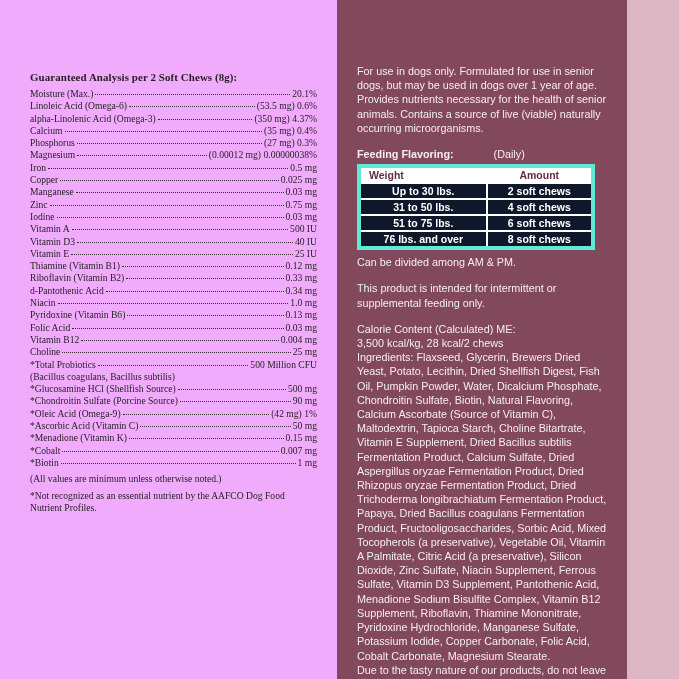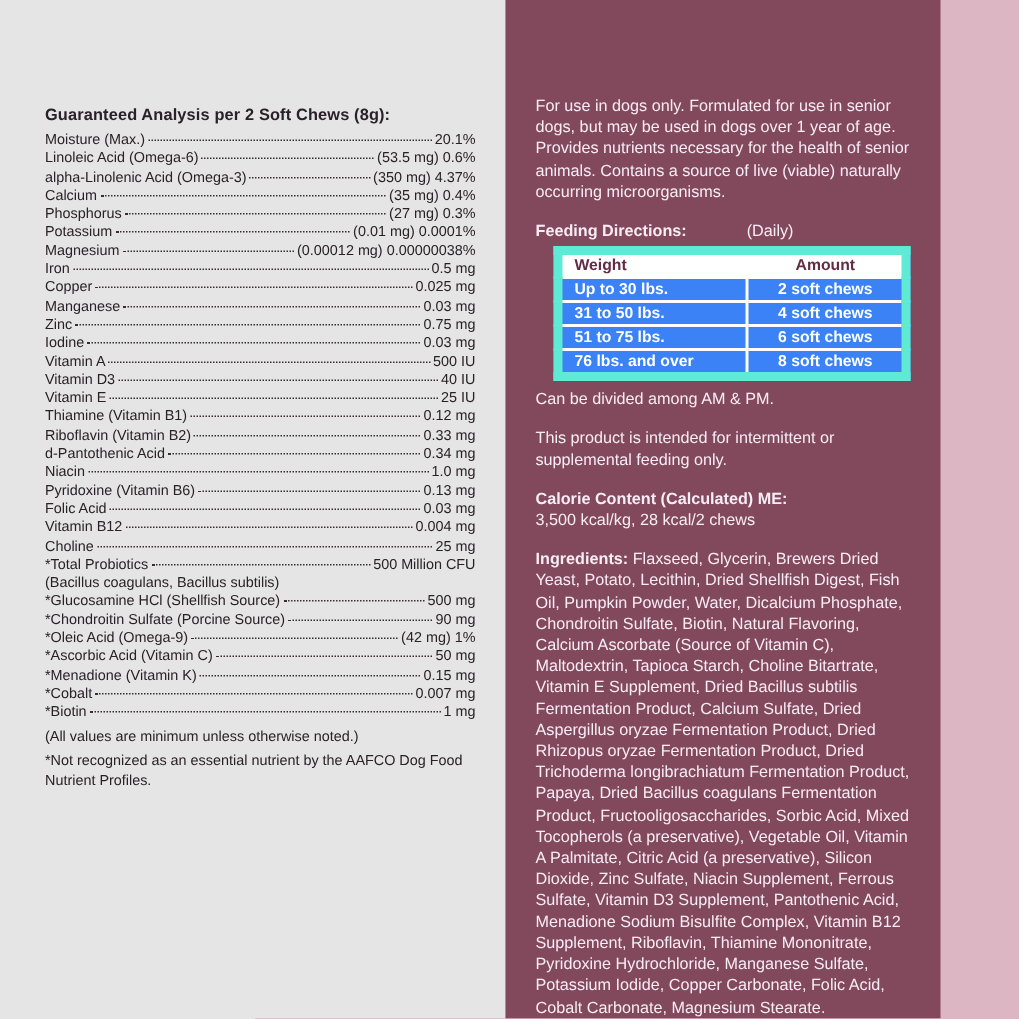--- a/index.html
+++ b/index.html
@@ -6,23 +6,24 @@
   html,body { width:679px; height:679px; }
   body {
     font-family:"Liberation Sans", sans-serif;
     position:relative;
     overflow:hidden;
     background:#ddb6c4;
   }
   .panel { position:absolute; top:0; height:679px; }
   .panel-left {
     left:0; width:337px;
-    background:#e5e5e5;
+    background:#f0abfc;
     color:#2a2126;
     padding:71px 20px 0 30px;
+    font-family:Liberation Serif, serif;
   }
   .panel-right {
     left:337px; width:290px;
     background:#82485c;
     color:#f7edf2;
     padding:64px 20px 0 20px;
     font-size:10.8px;
     line-height:14.2px;
   }
   
@@ -50,52 +51,52 @@
   }
   .ga-note-row { font-size:9.6px; line-height:12.3px; }
   .ga-footnote {
     font-size:9.6px;
     line-height:12.6px;
     margin-top:4px;
     width:287px;
   }
   
   .rp-para { margin-bottom:12px; }
-  .rp-bold { font-weight:bold; }
+  .rp-bold { font-weight:normal; }
   .feeding-heading { font-weight:bold; margin-bottom:3px; }
   .feeding-heading .daily { font-weight:normal;margin-left:37px; }
   table.feed-table {
     border-collapse:collapse;
-    border:6px solid #5eead4;
+    border:4px solid #5eead4;
     width:238px;
-    background:#3b82f6;
-    margin-left:12px;
+    background:#0f172a;
   }
   .feed-table th {
     background:#ffffff;
     color:#632c44;
     font-size:10.5px;
     font-weight:bold;
     padding:1px 8px;
     border:2px solid #ffffff;
     line-height:12px;
   }
   .feed-table th:first-child { text-align:left; }
   .feed-table th:last-child { text-align:center; }
   .feed-table td {
     color:#ffffff;
     font-size:10.5px;
     font-weight:bold;
     padding:1px 8px;
     border:2px solid #ffffff;
     line-height:12px;
+    text-align:center;
   }
   .feed-table td:last-child { text-align:center; }
   .feed-note { margin-top:5px; margin-bottom:12px; }
-  .calorie-value { margin-bottom:12px; }
+  .calorie-value { }
   .ingredients { }
 </style>
 </head>
 <body>
 
 <div class="panel panel-left">
   <div class="ga-heading">Guaranteed Analysis per 2 Soft Chews (8g):</div>
   <div class="ga-list">
       <div class="ga-row">
         <span class="ga-label">Moisture (Max.)</span>
@@ -116,25 +117,20 @@
         <span class="ga-label">Calcium</span>
         <span class="ga-dots"></span>
         <span class="ga-value">(35 mg) 0.4%</span>
       </div>
       <div class="ga-row">
         <span class="ga-label">Phosphorus</span>
         <span class="ga-dots"></span>
         <span class="ga-value">(27 mg) 0.3%</span>
       </div>
       <div class="ga-row">
-        <span class="ga-label">Potassium</span>
-        <span class="ga-dots"></span>
-        <span class="ga-value">(0.01 mg) 0.0001%</span>
-      </div>
-      <div class="ga-row">
         <span class="ga-label">Magnesium</span>
         <span class="ga-dots"></span>
         <span class="ga-value">(0.00012 mg) 0.00000038%</span>
       </div>
       <div class="ga-row">
         <span class="ga-label">Iron</span>
         <span class="ga-dots"></span>
         <span class="ga-value">0.5 mg</span>
       </div>
       <div class="ga-row">
@@ -255,21 +251,21 @@
       </div>
     </div>
   <div class="ga-footnote">(All values are minimum unless otherwise noted.)</div>
   <div class="ga-footnote">*Not recognized as an essential nutrient by the AAFCO Dog Food Nutrient Profiles.</div>
 </div>
 
 <div class="panel panel-right">
   <p class="rp-para">For use in dogs only. Formulated for use in senior dogs, but may be used in dogs over 1 year of age. Provides nutrients necessary for the health of senior animals. Contains a source of live (viable) naturally occurring microorganisms.</p>
 
   <div class="feeding-heading">
-    <span>Feeding Directions:</span>
+    <span>Feeding Flavoring:</span>
     <span class="daily">(Daily)</span>
   </div>
 
   <table class="feed-table">
     <thead>
         <tr>
           <th>Weight</th>
           <th>Amount</th>
         </tr>
       </thead>

